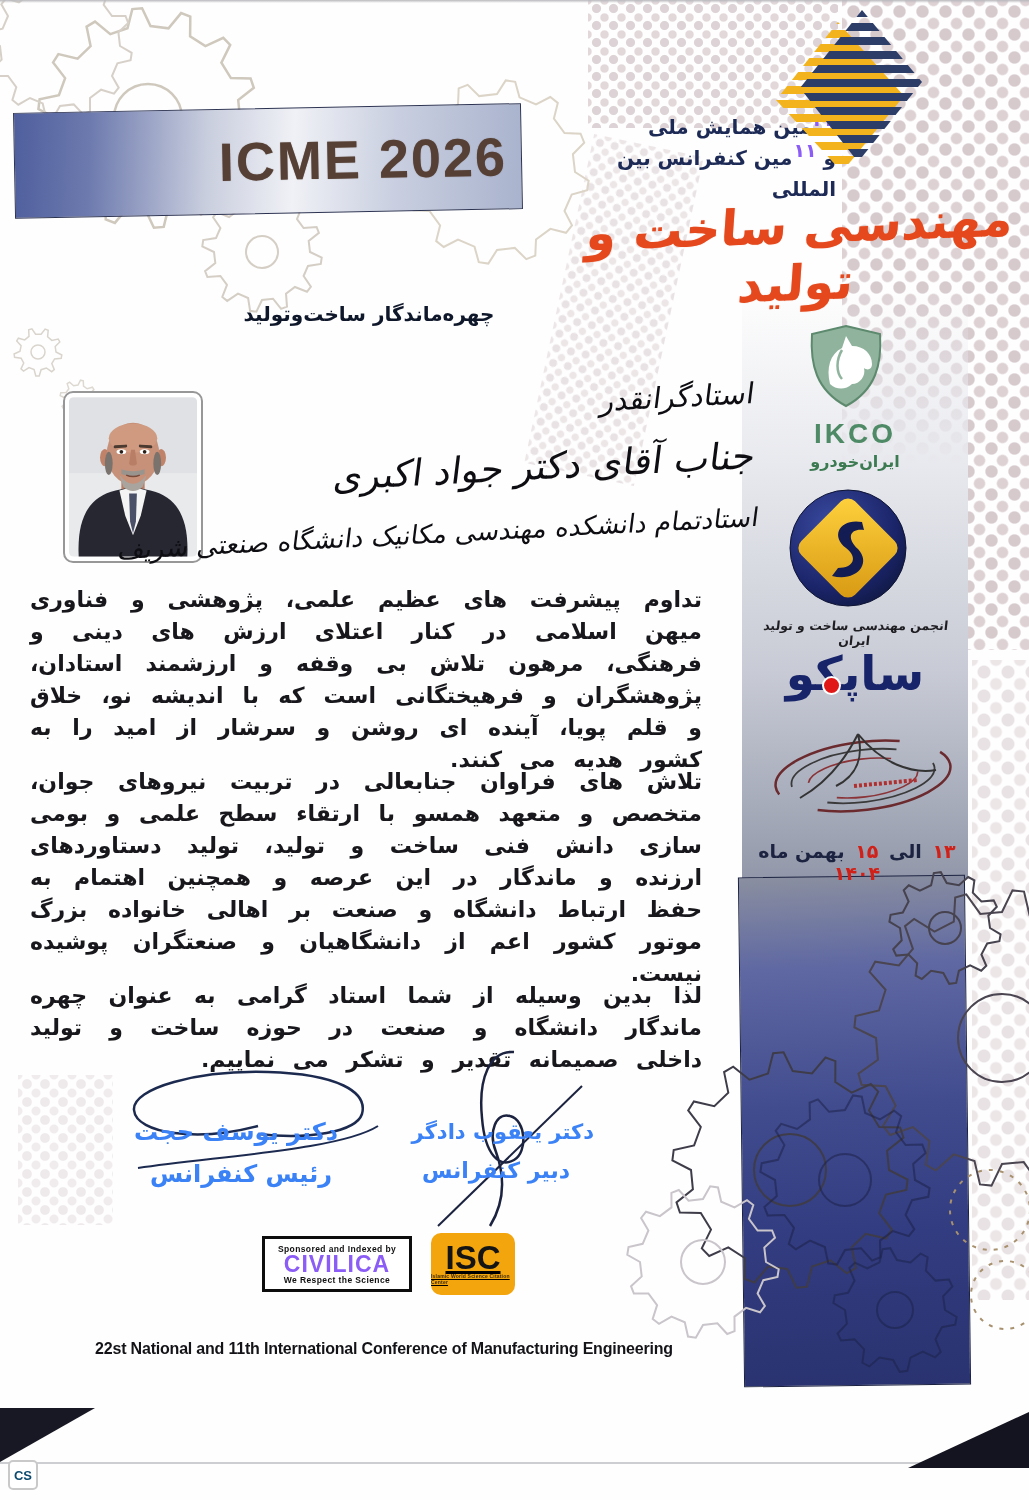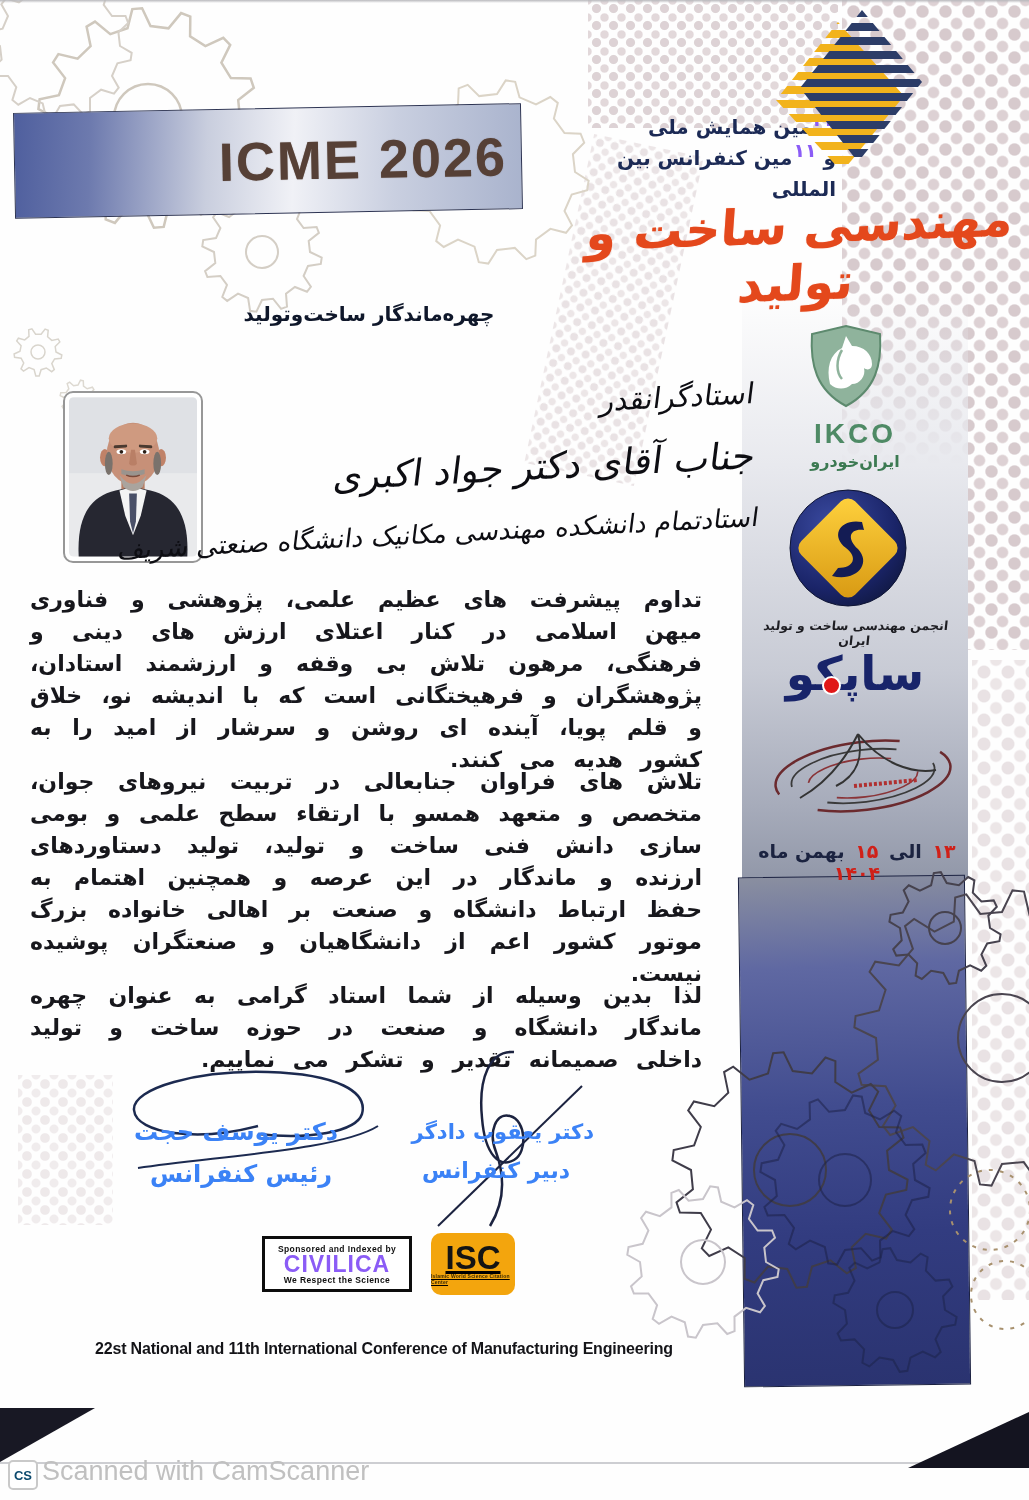--- a/index.html
+++ b/index.html
@@ -286,15 +286,14 @@
       <span>الی</span>
       <span class="red">۱۵</span>
       <span>بهمن ماه</span>
       <span class="red">۱۴۰۴</span>
     </div>
 
     <div class="abs" id="bottom-edge"></div>
     <div class="abs" id="tri-bl"></div>
     <div class="abs" id="tri-br"></div>
     <div class="abs" id="cs-badge">CS</div>
-    <div class="abs" id="cs-text">Scanned with CamScanner</div>
   </div>
 </div>
 
 </body></html>

